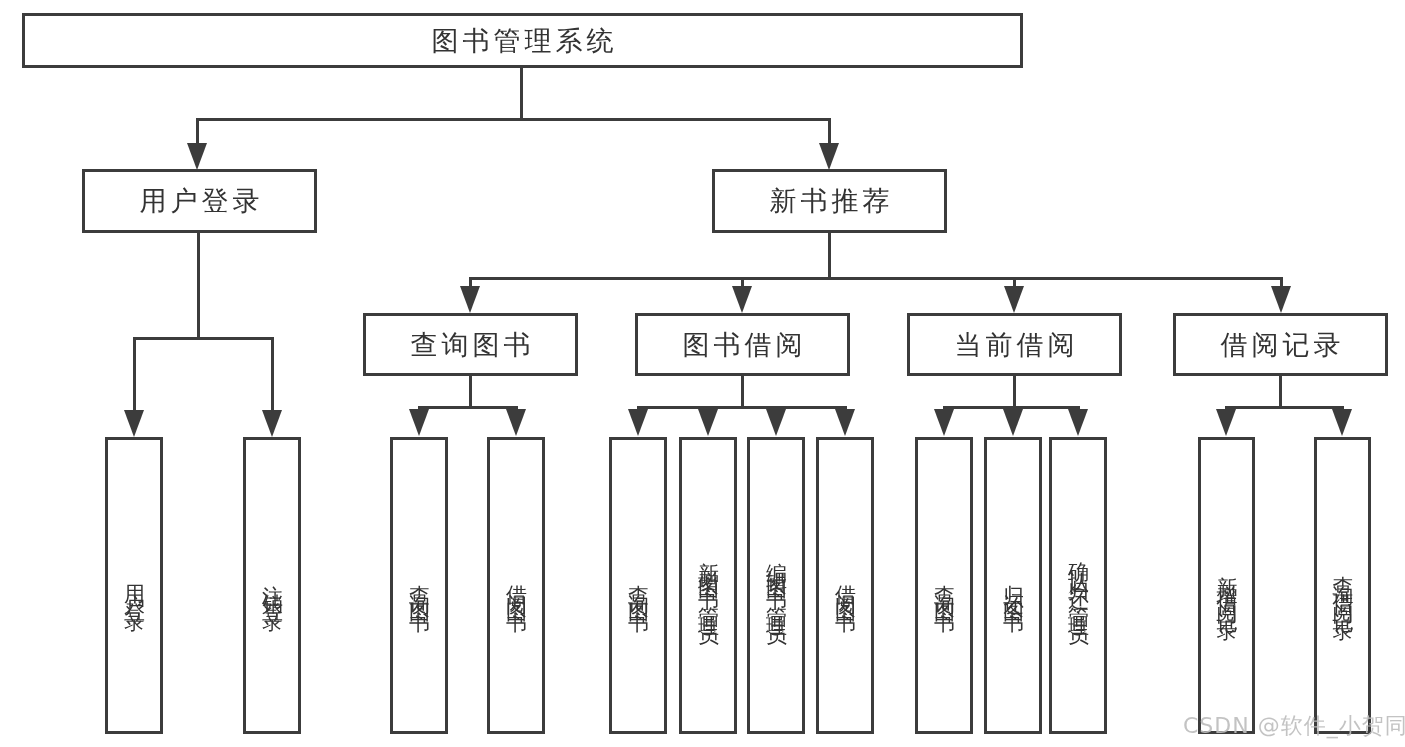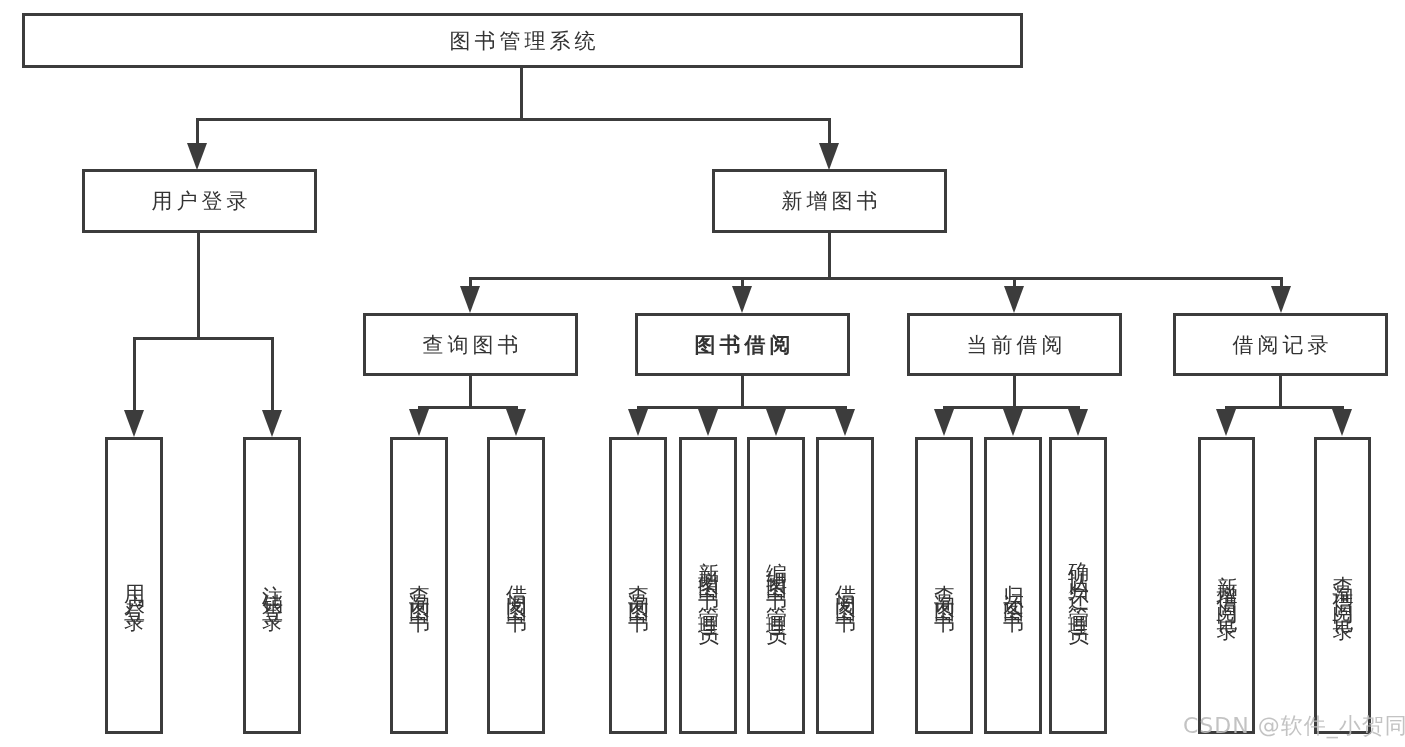--- a/index.html
+++ b/index.html
@@ -23,21 +23,21 @@
     position: absolute;
     box-sizing: border-box;
     border: 3px solid var(--line);
     background: #ffffff;
     display: flex;
     align-items: center;
     justify-content: center;
     color: var(--text);
   }
   .hnode span {
-    font-size: 21px;
+    font-size: 27px;
     letter-spacing: 4px;
     text-indent: 4px;
     color: var(--text);
     white-space: nowrap;
   }
   .leaf {
     top: 437px;
     width: 58px;
     height: 297px;
   }
@@ -86,21 +86,21 @@
   <div class="line" style="left:196px; top:118px; width:635px; height:3px;"></div>
   <div class="line" style="left:196px; top:118px; width:3px; height:30px;"></div>
   <div class="line" style="left:828px; top:118px; width:3px; height:30px;"></div>
   <div class="arrow" style="left:187px; top:143px;"></div>
   <div class="arrow" style="left:819px; top:143px;"></div>
 
   <div class="box hnode" style="left:82px; top:169px; width:235px; height:64px;">
     <span>用户登录</span>
   </div>
   <div class="box hnode" style="left:712px; top:169px; width:235px; height:64px;">
-    <span>新增图书</span>
+    <span>新书推荐</span>
   </div>
 
   <div class="line" style="left:197px; top:233px; width:3px; height:104px;"></div>
   <div class="line" style="left:133px; top:337px; width:141px; height:3px;"></div>
   <div class="line" style="left:133px; top:337px; width:3px; height:74px;"></div>
   <div class="line" style="left:271px; top:337px; width:3px; height:74px;"></div>
   <div class="arrow" style="left:124px; top:410px;"></div>
   <div class="arrow" style="left:262px; top:410px;"></div>
 
   <div class="line" style="left:828px; top:233px; width:3px; height:44px;"></div>
@@ -110,21 +110,21 @@
   <div class="line" style="left:1013px; top:277px; width:3px; height:12px;"></div>
   <div class="line" style="left:1280px; top:277px; width:3px; height:12px;"></div>
   <div class="arrow" style="left:460px; top:286px;"></div>
   <div class="arrow" style="left:732px; top:286px;"></div>
   <div class="arrow" style="left:1004px; top:286px;"></div>
   <div class="arrow" style="left:1271px; top:286px;"></div>
 
   <div class="box hnode" style="left:363px; top:313px; width:215px; height:63px;">
     <span>查询图书</span>
   </div>
-  <div class="box hnode" style="left:635px; top:313px; width:215px; height:63px;font-weight:bold;">
+  <div class="box hnode" style="left:635px; top:313px; width:215px; height:63px;">
     <span>图书借阅</span>
   </div>
   <div class="box hnode" style="left:907px; top:313px; width:215px; height:63px;">
     <span>当前借阅</span>
   </div>
   <div class="box hnode" style="left:1173px; top:313px; width:215px; height:63px;">
     <span>借阅记录</span>
   </div>
 
   <div class="line" style="left:469px; top:376px; width:3px; height:31px;"></div>

